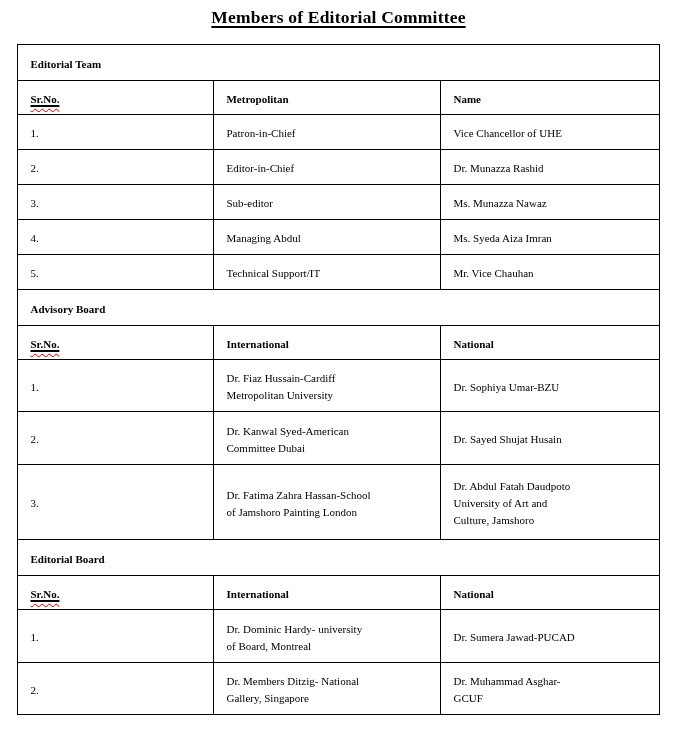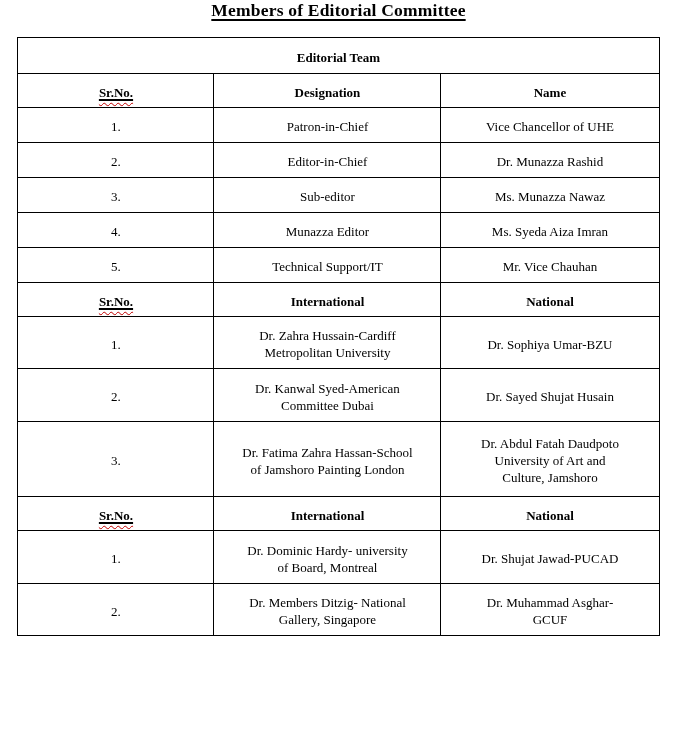--- a/index.html
+++ b/index.html
@@ -11,42 +11,43 @@
   .page {
     width: 677px;
     height: 737px;
     background: #ffffff;
     font-family: "Liberation Serif", "DejaVu Serif", serif;
     color: #000000;
     overflow: hidden;
   }
   .title {
     margin: 0;
+    padding-top: 7px;
     text-align: center;
     font-size: 17.5px;
     font-weight: bold;
     text-decoration: underline;
     text-decoration-thickness: 2px;
     text-underline-offset: 3px;
     letter-spacing: 0.2px;
   }
   table.committee {
     margin: 16px auto 0 auto;
     border-collapse: collapse;
     table-layout: fixed;
     width: 641px;
   }
   col.c1 { width: 196px; }
   col.c2 { width: 227px; }
   col.c3 { width: 218px; }
   table.committee td {
     border: 1.5px solid #000000;
-    text-align: center;
+    text-align: left;
     vertical-align: middle;
-    font-size: 13px;
+    font-size: 11px;
     line-height: 17px;
     padding: 6px 12px 3px 12px;
     white-space: pre-line;
     overflow: hidden;
   }
   td.section-heading {
     font-weight: bold;
     font-size: 16px;
     padding: 4px 0 6px 0;
   }
@@ -86,85 +87,91 @@
         <col class="c2">
         <col class="c3">
     </colgroup>
     <tbody>
 
       <tr class="rh-sec">
         <td colspan="3" class="section-heading">Editorial Team</td>
       </tr>
       <tr class="rh-cols">
         <td class="col-h"><span class="srno-u"><span class="srno-w">Sr.No.</span></span></td>
-        <td class="col-h">Designation</td>
+        <td class="col-h">Metropolitan</td>
         <td class="col-h">Name</td>
       </tr>
       <tr class="rh-35">
         <td>1.</td>
         <td>Patron-in-Chief</td>
         <td>Vice Chancellor of UHE</td>
       </tr>
       <tr class="rh-35">
         <td>2.</td>
         <td>Editor-in-Chief</td>
         <td>Dr. Munazza Rashid</td>
       </tr>
       <tr class="rh-35">
         <td>3.</td>
         <td>Sub-editor</td>
         <td>Ms. Munazza Nawaz</td>
       </tr>
       <tr class="rh-35">
         <td>4.</td>
-        <td>Munazza Editor</td>
+        <td>Managing Abdul</td>
         <td>Ms. Syeda Aiza Imran</td>
       </tr>
       <tr class="rh-35">
         <td>5.</td>
         <td>Technical Support/IT</td>
         <td>Mr. Vice Chauhan</td>
       </tr>
 
+      <tr class="rh-sec">
+        <td colspan="3" class="section-heading">Advisory Board</td>
+      </tr>
       <tr class="rh-cols">
         <td class="col-h"><span class="srno-u"><span class="srno-w">Sr.No.</span></span></td>
         <td class="col-h">International</td>
         <td class="col-h">National</td>
       </tr>
       <tr class="rh-52">
         <td>1.</td>
-        <td>Dr. Zahra Hussain-Cardiff
+        <td>Dr. Fiaz Hussain-Cardiff
 Metropolitan University</td>
         <td>Dr. Sophiya Umar-BZU</td>
       </tr>
       <tr class="rh-53">
         <td>2.</td>
         <td>Dr. Kanwal Syed-American
 Committee Dubai</td>
         <td>Dr. Sayed Shujat Husain</td>
       </tr>
       <tr class="rh-75">
         <td>3.</td>
         <td>Dr. Fatima Zahra Hassan-School
 of Jamshoro Painting London</td>
         <td>Dr. Abdul Fatah Daudpoto
 University of Art and
 Culture, Jamshoro</td>
       </tr>
 
+      <tr class="rh-sec">
+        <td colspan="3" class="section-heading">Editorial Board</td>
+      </tr>
       <tr class="rh-cols">
         <td class="col-h"><span class="srno-u"><span class="srno-w">Sr.No.</span></span></td>
         <td class="col-h">International</td>
         <td class="col-h">National</td>
       </tr>
       <tr class="rh-53">
         <td>1.</td>
         <td>Dr.  Dominic Hardy- university
 of Board, Montreal</td>
-        <td>Dr. Shujat Jawad-PUCAD</td>
+        <td>Dr. Sumera Jawad-PUCAD</td>
       </tr>
       <tr class="rh-52">
         <td>2.</td>
         <td>Dr. Members Ditzig- National
 Gallery, Singapore</td>
         <td>Dr. Muhammad Asghar-
 GCUF</td>
       </tr>
 
     </tbody>

